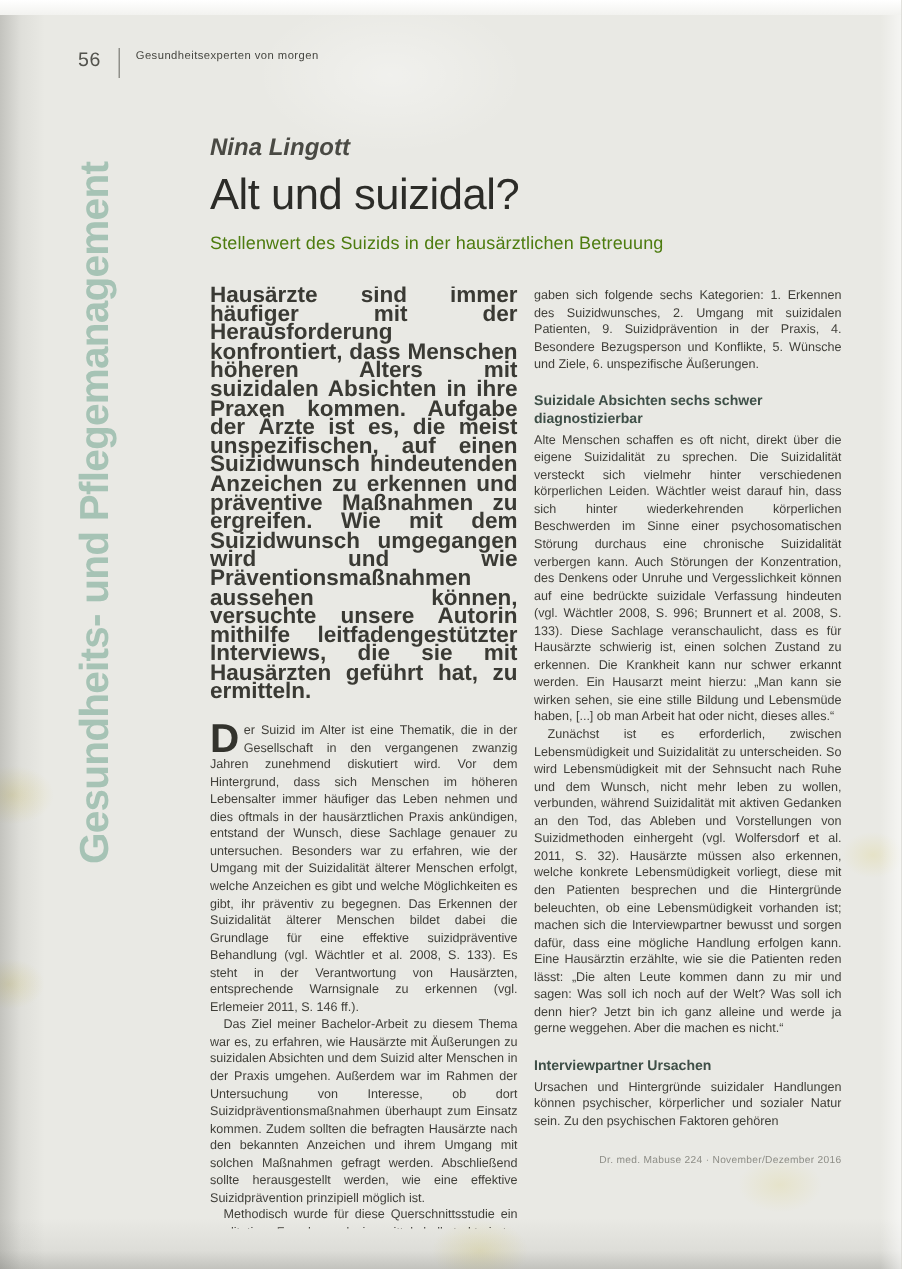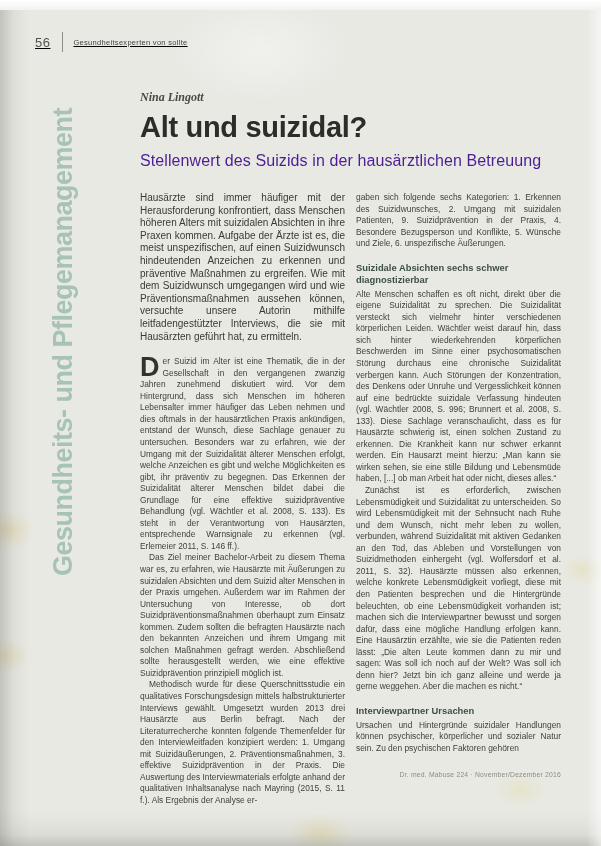--- a/index.html
+++ b/index.html
@@ -29,21 +29,21 @@
     content:"";position:absolute;inset:0;pointer-events:none;z-index:1;
     background:
       radial-gradient(40px 28px at 8px 520px,rgba(222,214,160,0.55),rgba(222,214,160,0) 70%),
       radial-gradient(34px 24px at 6px 646px,rgba(222,214,160,0.5),rgba(222,214,160,0) 70%),
       radial-gradient(46px 30px at 320px 824px,rgba(225,218,165,0.55),rgba(225,218,165,0) 70%),
       radial-gradient(40px 26px at 520px 780px,rgba(225,218,165,0.4),rgba(225,218,165,0) 70%),
       radial-gradient(30px 22px at 582px 560px,rgba(225,218,165,0.45),rgba(225,218,165,0) 70%),
       radial-gradient(120px 70px at 260px 40px,rgba(255,255,255,0.35),rgba(255,255,255,0) 75%);
   }
   .header{
-    position:absolute;left:35px;top:22px;display:flex;align-items:center;z-index:4;text-decoration:underline;
+    position:absolute;left:52px;top:22px;display:flex;align-items:flex-start;z-index:4;
   }
   .page-number{
     font-size:13px;color:#53534d;letter-spacing:0.5px;
   }
   .header-rule{
     width:1px;height:20px;background:#8f8f89;margin:0 10px 0 12px;
   }
   .section-name{
     font-size:7.5px;color:#45453f;letter-spacing:0.3px;
   }
@@ -52,39 +52,38 @@
     writing-mode:vertical-rl;transform:rotate(180deg);
     font-size:27px;font-weight:bold;letter-spacing:-0.5px;
     color:#9fbfb0;opacity:0.9;
     white-space:nowrap;overflow:hidden;
     text-align:left;
   }
   .content{
     position:absolute;left:140px;top:80px;width:422px;z-index:4;
   }
   .byline{
-    font-size:12px;font-style:italic;font-weight:bold;color:#4a4a44;
+    font-size:16px;font-style:italic;font-weight:bold;color:#4a4a44;
     margin:0 0 6px 0;
-    font-family:Liberation Serif, serif;
   }
   .title{
-    font-size:29px;font-weight:bold;color:#2c2c28;margin:0 0 8px 0;
+    font-size:29px;font-weight:normal;color:#2c2c28;margin:0 0 8px 0;
     letter-spacing:-0.3px;
   }
   .subtitle{
-    font-size:16px;color:#4c1d95;margin:0 0 22px 0;letter-spacing:0.1px;
+    font-size:12px;color:#4d7c0f;margin:0 0 22px 0;letter-spacing:0.1px;
   }
   .columns{
     display:flex;gap:11px;filter:blur(0.22px);
   }
   .col{
     width:205px;overflow:hidden;height:628px;
   }
   .abstract{
-    font-size:10px;line-height:12.6px;font-weight:normal;color:#3a3a34;
+    font-size:15px;line-height:12.6px;font-weight:bold;color:#3a3a34;
     text-align:justify;margin:0 0 13px 0;
   }
   .body-par{
     font-size:8.4px;line-height:11.55px;color:#403f39;
     text-align:justify;margin:0;
   }
   .body-par + .body-par{text-indent:9px;}
   .dropcap{
     float:left;font-size:27px;line-height:21px;font-weight:bold;color:#33332d;
     padding:1px 3px 0 0;
@@ -101,21 +100,21 @@
 </head>
 <body>
 
 <div class="top-strip"></div>
 
 <div class="page">
 
   <div class="header">
     <span class="page-number">56</span>
     <span class="header-rule"></span>
-    <span class="section-name">Gesundheitsexperten von sollte</span>
+    <span class="section-name">Gesundheitsexperten von morgen</span>
   </div>
 
   <div class="vertical-banner">Gesundheits- und Pflegemanagement</div>
 
   <div class="content">
     <p class="byline">Nina Lingott</p>
     <h1 class="title">Alt und suizidal?</h1>
     <p class="subtitle">Stellenwert des Suizids in der hausärztlichen Betreuung</p>
 
     <div class="columns">

